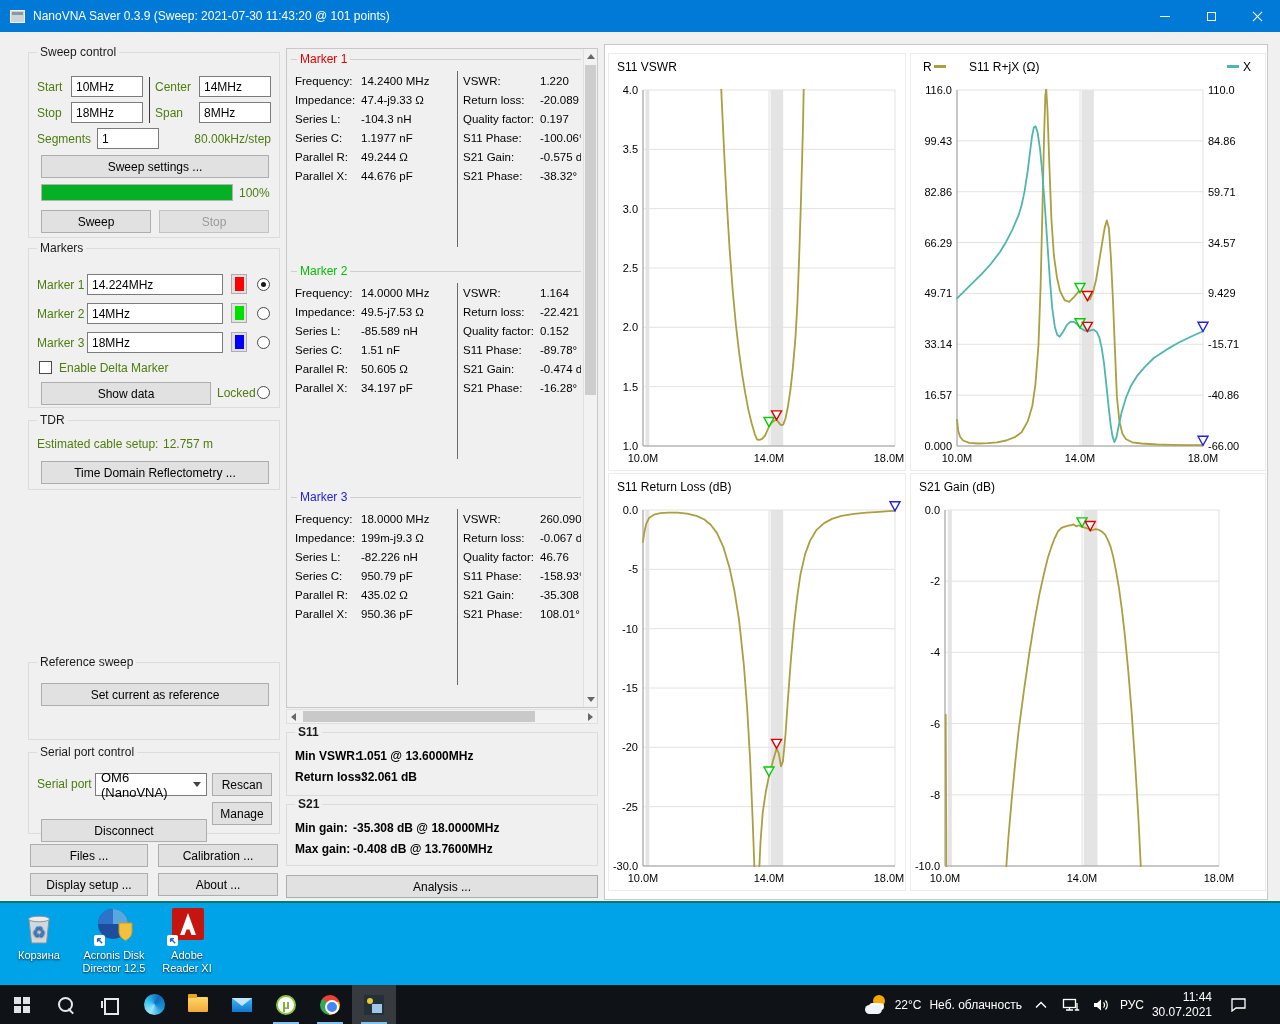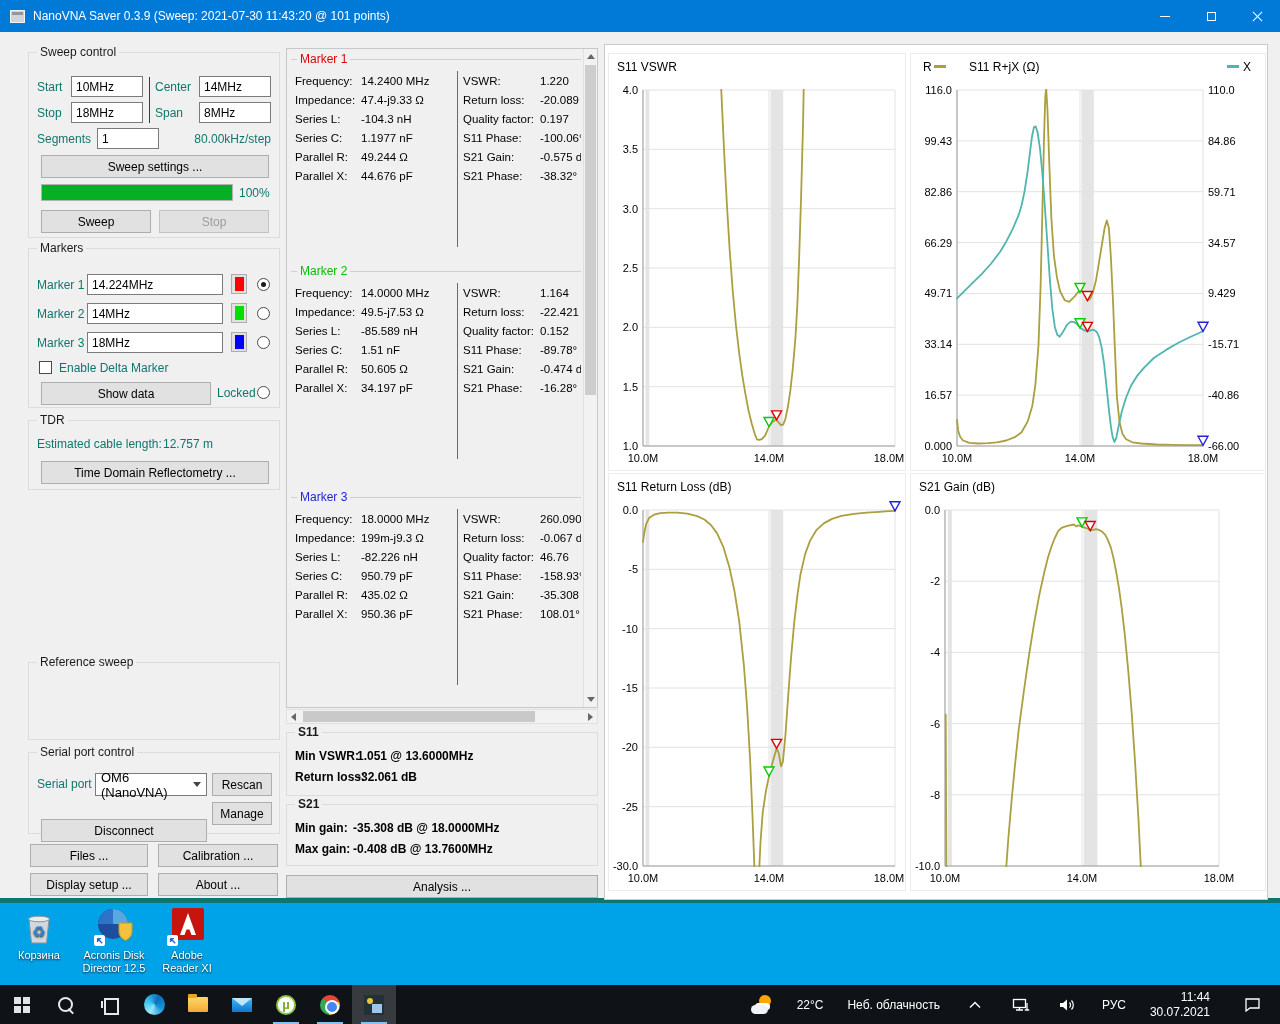--- a/index.html
+++ b/index.html
@@ -14,28 +14,28 @@
   .win-btns { margin-left:auto; display:flex; height:100%; }
   .win-btn { width:46px; height:100%; display:flex; align-items:center; justify-content:center; }
   .glyph-min { width:10px; height:1px; background:#fff; }
   .glyph-max { width:9px; height:9px; border:1px solid #fff; }
   .glyph-close { position:relative; width:11px; height:11px; }
   .glyph-close::before,.glyph-close::after { content:""; position:absolute; left:-1px; top:5px; width:13px; height:1px; background:#fff; }
   .glyph-close::before { transform:rotate(45deg); }
   .glyph-close::after { transform:rotate(-45deg); }
 
   
-  #app { position:absolute; top:32px; left:0; width:1280px; height:871px; background:#f0f0f0; border-bottom:5px solid #0f766e; font-size:12px; color:#000; }
+  #app { position:absolute; top:32px; left:0; width:1280px; height:871px; background:#f0f0f0; border-bottom:2px solid #0f766e; font-size:12px; color:#000; }
   .groupbox { position:absolute; border:1px solid #dcdcdc; }
   .gb-legend { position:absolute; top:-8px; left:8px; background:#f0f0f0; padding:0 3px; font-size:12px; color:#1a1a1a; white-space:nowrap; }
   .btn { position:absolute; display:flex; align-items:center; justify-content:center; background:#e1e1e1; border:1px solid #adadad; font-size:12px; color:#000; cursor:default; white-space:nowrap; }
   .btn.disabled { color:#9b9b9b; border-color:#c3c3c3; }
   .tinput { position:absolute; background:#fff; border:1px solid #7b7b7b; font-size:12px; padding:0 4px; color:#000; }
   .tinput.right { }
-  .lbl { position:absolute; font-size:12px; color:#0f766e; white-space:nowrap; }
+  .lbl { position:absolute; font-size:12px; color:#4d7c0f; white-space:nowrap; }
   .vsep { position:absolute; width:1px; background:#3a3a3a; }
   .progress { position:absolute; border:1px solid #b2b2b2; background:#e6e6e6; }
   .progress-fill { height:100%; background:#06b025; }
   .radio { position:absolute; width:13px; height:13px; border:1px solid #4a4a4a; border-radius:50%; background:#fff; }
   .radio.checked::after { content:""; position:absolute; inset:3px; background:#1a1a1a; border-radius:50%; }
   .checkbox { position:absolute; width:13px; height:13px; border:1px solid #4a4a4a; background:#fff; }
   .swatch-btn { position:absolute; width:16px; height:20px; border:1px solid #adadad; background:#e1e1e1; display:flex; align-items:center; justify-content:center; }
   .swatch { width:9px; height:14px; }
   .combo { position:absolute; background:#fff; border:1px solid #7b7b7b; display:flex; align-items:center; padding:0 5px; font-size:13px; }
   .combo-arrow { margin-left:auto; width:0; height:0; border-left:4px solid transparent; border-right:4px solid transparent; border-top:5px solid #444; }
@@ -95,21 +95,21 @@
   .ic-folder::before { content:""; position:absolute; left:0; top:-3px; width:9px; height:4px; background:#e8a426; border-radius:1px 1px 0 0; }
   .ic-mail { position:relative; width:20px; height:14px; background:linear-gradient(180deg,#41b9f4,#0e76cf); }
   .ic-mail::after { content:""; position:absolute; left:0; top:0; border-left:10px solid transparent; border-right:10px solid transparent; border-top:8px solid #bfe6fa; }
   .ic-utorrent { width:20px; height:20px; border-radius:50%; border:2px solid #8cc63f; background:#fff; display:flex; align-items:center; justify-content:center; }
   .ic-utorrent::after { content:"µ"; color:#76ad2e; font-size:13px; font-weight:bold; line-height:1; }
   .ic-chrome { position:relative; width:20px; height:20px; border-radius:50%; background:conic-gradient(from -50deg,#ea4335 0 33%,#fbbc05 0 66%,#34a853 0 100%); }
   .ic-chrome::after { content:""; position:absolute; left:5px; top:5px; width:10px; height:10px; border-radius:50%; background:#4285f4; border:2px solid #fff; }
   .ic-nanovna { position:relative; width:20px; height:20px; background:#223037; }
   .ic-nanovna::before { content:""; position:absolute; left:3px; top:3px; width:6px; height:6px; border-radius:50%; background:#e8c932; }
   .ic-nanovna::after { content:""; position:absolute; right:2px; bottom:2px; width:10px; height:9px; background:#9fc6e8; }
-  #tray { margin-left:auto; display:flex; align-items:center; gap:24px; padding-right:10px; }
+  #tray { margin-left:auto; display:flex; align-items:center; gap:8px; padding-right:24px; }
   .ic-weather { position:relative; width:24px; height:20px; }
   .ic-weather::before { content:""; position:absolute; right:2px; top:0; width:12px; height:12px; border-radius:50%; background:#f7a700; }
   .ic-weather::after { content:""; position:absolute; left:0; bottom:1px; width:17px; height:9px; border-radius:6px; background:#eef4f8; box-shadow:3px -3px 0 -1px #fdfdfd; }
   .tray-text { font-size:12px; white-space:nowrap; }
   .tray-ico { display:flex; align-items:center; justify-content:center; width:22px; height:30px; }
   .clock { font-size:12px; line-height:15px; text-align:right; white-space:nowrap; }
   .notif { width:36px; display:flex; align-items:center; justify-content:center; border-left:0; }
 </style>
 </head>
 <body>
@@ -179,27 +179,28 @@
       <div class="radio" style="left:228px;top:87px;"></div>
       <div class="checkbox" style="left:10px;top:112px;"></div>
       <span class="lbl" style="left:30px;top:112px;">Enable Delta Marker</span>
       <div class="btn" style="left:12px;top:133px;width:170px;height:23px;">Show data</div>
       <span class="lbl" style="left:188px;top:137px;">Locked</span>
       <div class="radio" style="left:228px;top:137px;"></div>
     </div>
 
     <div class="groupbox" style="left:28px;top:388px;width:252px;height:70px;">
       <span class="gb-legend">TDR</span>
-      <span class="lbl" style="left:8px;top:16px;">Estimated cable length:</span>
+      <span class="lbl" style="left:8px;top:16px;">Estimated cable setup:</span>
       <span class="lbl" style="left:134px;top:16px;">12.757 m</span>
       <div class="btn" style="left:12px;top:40px;width:228px;height:23px;">Time Domain Reflectometry ...</div>
     </div>
 
     <div class="groupbox" style="left:28px;top:630px;width:252px;height:78px;">
       <span class="gb-legend">Reference sweep</span>
+      <div class="btn" style="left:12px;top:20px;width:228px;height:23px;">Set current as reference</div>
     </div>
 
     <div class="groupbox" style="left:28px;top:720px;width:252px;height:82px;">
       <span class="gb-legend">Serial port control</span>
       <span class="lbl" style="left:8px;top:24px;">Serial port</span>
       <div class="combo" style="left:66px;top:20px;width:112px;height:23px;">
         <span>OM6 (NanoVNA)</span>
         <div class="combo-arrow"></div>
       </div>
       <div class="btn" style="left:183px;top:20px;width:60px;height:23px;">Rescan</div>

